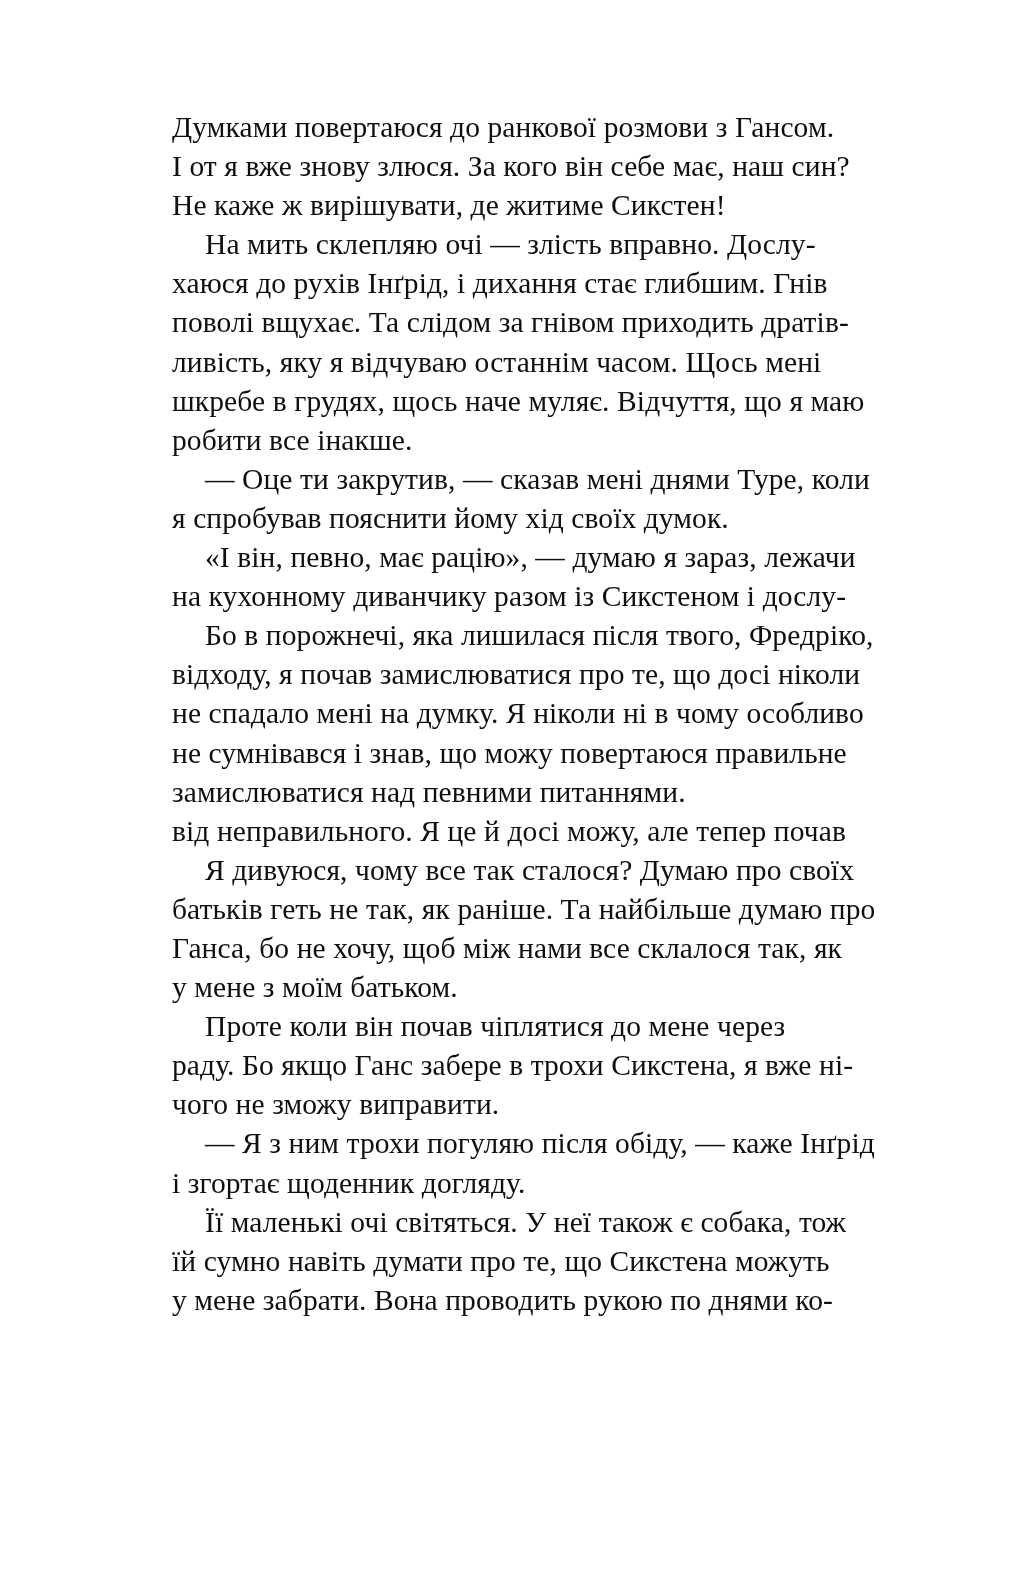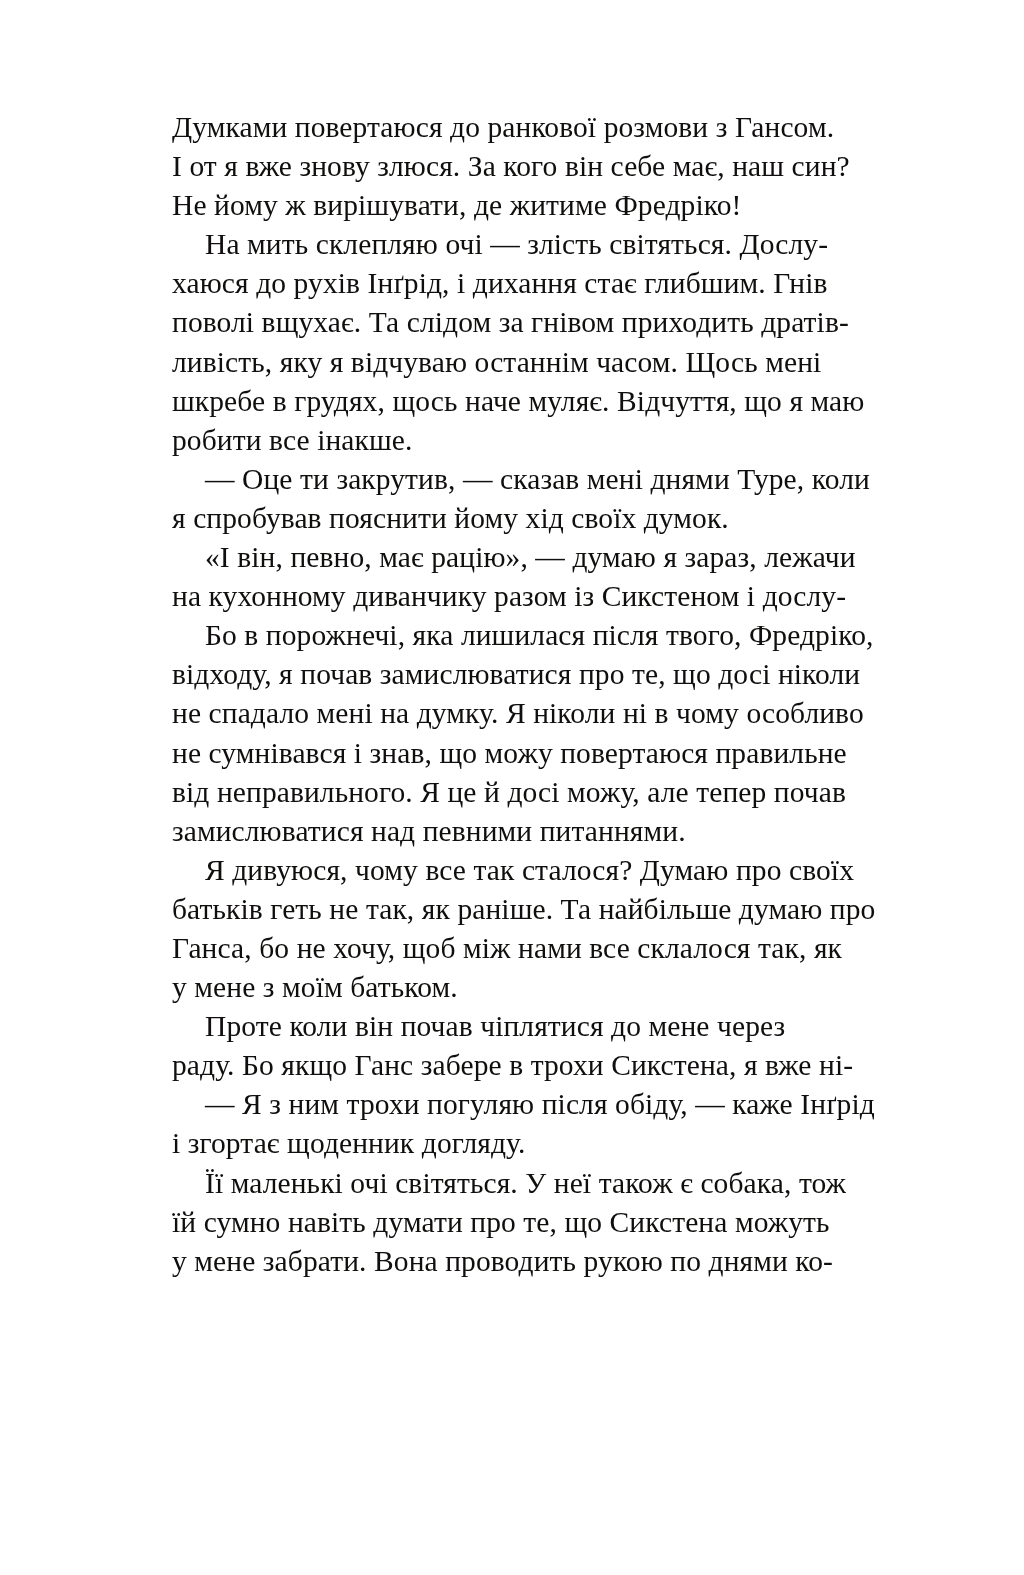--- a/index.html
+++ b/index.html
@@ -51,55 +51,56 @@
 </style>
 </head>
 <body>
 
 <div class="page">
 
   <div class="text-block">
       <div>
         <span class="line just">Думками повертаюся до ранкової розмови з Гансом.</span>
         <span class="line just">І от я вже знову злюся. За кого він себе має, наш син?</span>
-        <span class="line just">Не йому ж вирішувати, де житиме Фредріко!</span>
+        <span class="line just">Не каже ж вирішувати, де житиме Сикстен!</span>
       </div>
       <div>
-        <span class="line just indent">На мить склепляю очі — злість світяться. Дослу-</span>
+        <span class="line just indent">На мить склепляю очі — злість вправно. Дослу-</span>
         <span class="line just">хаюся до рухів Інґрід, і дихання стає глибшим. Гнів</span>
         <span class="line just">поволі вщухає. Та слідом за гнівом приходить дратів-</span>
         <span class="line just">ливість, яку я відчуваю останнім часом. Щось мені</span>
         <span class="line just">шкребе в грудях, щось наче муляє. Відчуття, що я маю</span>
         <span class="line just">робити все інакше.</span>
       </div>
       <div>
         <span class="line just indent">— Оце ти закрутив, — сказав мені днями Туре, коли</span>
         <span class="line just">я спробував пояснити йому хід своїх думок.</span>
       </div>
       <div>
         <span class="line just indent">«І він, певно, має рацію», — думаю я зараз, лежачи</span>
         <span class="line just">на кухонному диванчику разом із Сикстеном і дослу-</span>
       </div>
       <div>
         <span class="line just indent">Бо в порожнечі, яка лишилася після твого, Фредріко,</span>
         <span class="line just">відходу, я почав замислюватися про те, що досі ніколи</span>
         <span class="line just">не спадало мені на думку. Я ніколи ні в чому особливо</span>
         <span class="line just">не сумнівався і знав, що можу повертаюся правильне</span>
+        <span class="line just">замислюватися над певними питаннями.</span>
         <span class="line just">від неправильного. Я це й досі можу, але тепер почав</span>
-        <span class="line just">замислюватися над певними питаннями.</span>
       </div>
       <div>
         <span class="line just indent">Я дивуюся, чому все так сталося? Думаю про своїх</span>
         <span class="line just">батьків геть не так, як раніше. Та найбільше думаю про</span>
         <span class="line just">Ганса, бо не хочу, щоб між нами все склалося так, як</span>
         <span class="line just">у мене з моїм батьком.</span>
       </div>
       <div>
         <span class="line just indent">Проте коли він почав чіплятися до мене через</span>
         <span class="line just">раду. Бо якщо Ганс забере в трохи Сикстена, я вже ні-</span>
+        <span class="line just">чого не зможу виправити.</span>
       </div>
       <div>
         <span class="line just indent">— Я з ним трохи погуляю після обіду, — каже Інґрід</span>
         <span class="line just">і згортає щоденник догляду.</span>
       </div>
       <div>
         <span class="line just indent">Її маленькі очі світяться. У неї також є собака, тож</span>
         <span class="line just">їй сумно навіть думати про те, що Сикстена можуть</span>
         <span class="line just">у мене забрати. Вона проводить рукою по днями ко-</span>
       </div>

